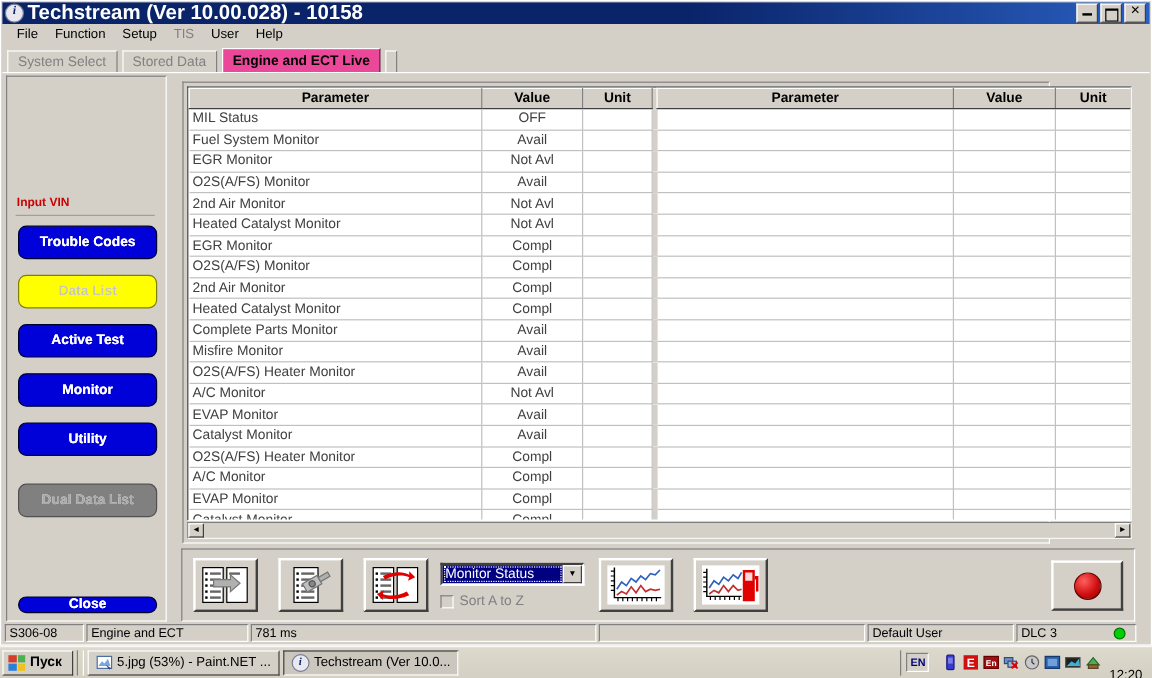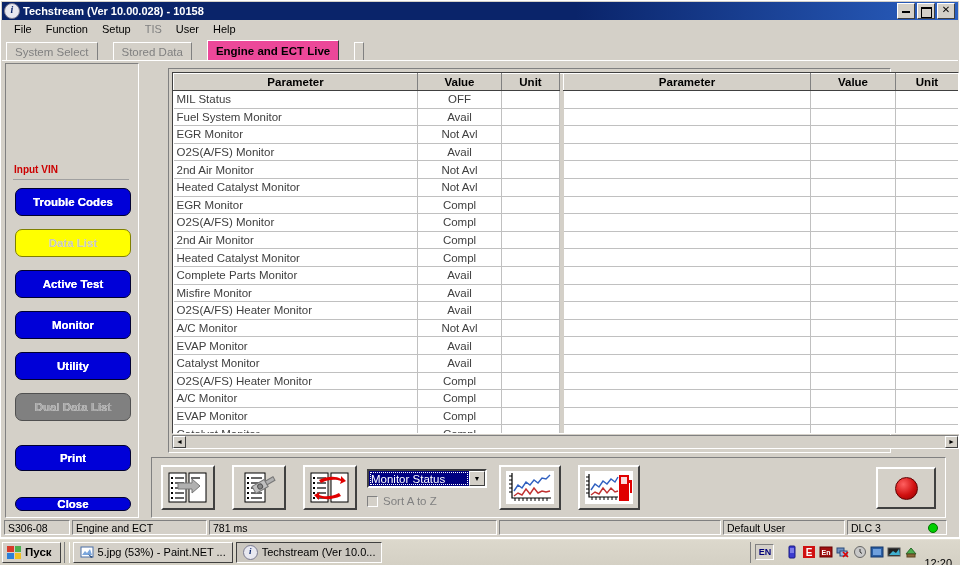--- a/index.html
+++ b/index.html
@@ -14,38 +14,38 @@
        border:1px solid #ffffff;box-sizing:border-box;}
 
   
   .titlebar{position:absolute;left:1px;top:1px;width:956px;height:18px;
     background:linear-gradient(to right,#0a246a 0%,#0a246a 60%,#2a5fc0 100%);
     display:flex;align-items:center;}
   .title-icon{width:14px;height:14px;margin-left:2px;margin-right:3px;border-radius:50%;
     background:#e8e8f0;border:1px solid #7a7a90;color:#0a246a;font-weight:bold;
     font-size:10px;line-height:12px;text-align:center;font-style:italic;
     font-family:"Liberation Serif",serif;flex:0 0 auto;}
-  .title-text{color:#fff;font-weight:bold;font-size:11px;letter-spacing:0px;}
+  .title-text{color:#fff;font-weight:bold;font-size:17px;letter-spacing:0px;}
   .title-btns{margin-left:auto;display:flex;gap:2px;padding-right:3px;}
   .tbtn{width:16px;height:14px;background:#d4d0c8;border:1px solid;
     border-color:#ffffff #404040 #404040 #ffffff;
     font-size:9px;line-height:12px;text-align:center;color:#000;
     font-family:"Liberation Sans",sans-serif;position:relative;}
   .tbtn i{position:absolute;left:0;right:0;top:0;bottom:0;font-style:normal;}
 
   
   .menubar{position:absolute;left:1px;top:19px;width:956px;height:17px;
     background:#d4d0c8;display:flex;align-items:center;padding-left:5px;box-sizing:border-box;}
   .menubar span{padding:1px 7px;color:#000;font-size:11px;}
   .menubar span.disabled{color:#808080;}
 
   
   .tabstrip{position:absolute;left:1px;top:37px;width:956px;height:23px;
     background:#d4d0c8;display:flex;align-items:flex-end;padding-left:4px;box-sizing:border-box;}
-  .tab{height:19px;line-height:19px;padding:0 8px;margin-right:15px;
+  .tab{height:19px;line-height:19px;padding:0 8px;margin-right:4px;
     background:#d4d0c8;border:1px solid;border-color:#ffffff #808080 #d4d0c8 #ffffff;
     color:#808080;font-size:11.5px;box-sizing:border-box;}
   .tab.active{color:#000;font-weight:bold;height:21px;line-height:20px;
     border-color:#ffffff #404040 #d4d0c8 #ffffff;background:#ec4899;}
   .tab.spacer{width:10px;padding:0;border-color:#ffffff #808080 #d4d0c8 #ffffff;}
   .tabline{position:absolute;left:1px;top:59px;width:956px;height:1px;background:#fff;}
 
   
   .sidebar{position:absolute;left:4px;top:62px;width:134px;height:455px;
     background:#d4d0c8;border:1px solid;border-color:#808080 #ffffff #ffffff #808080;
@@ -56,21 +56,21 @@
   .vinline{position:absolute;left:7px;top:115px;width:116px;height:1px;background:#a0a0a0;}
   .sbtn{position:absolute;left:9px;width:116px;height:28px;border-radius:7px;
     background:#0000d8;color:#ffffff;font-weight:bold;font-size:11.5px;
     display:flex;align-items:center;justify-content:center;
     border:1px solid #000030;box-sizing:border-box;
     text-shadow:0 0 0 #fff;}
   .sbtn.yellow{background:#ffff00;color:#c8c8b0;border:1px solid #808000;}
   .sbtn.grey{background:#808080;color:#a8a8a8;border:1px solid #505050;}
 
   
-  .tablepanel{position:absolute;left:167px;top:67px;width:723px;height:385px;
+  .tablepanel{position:absolute;left:151px;top:67px;width:723px;height:385px;
     background:#d4d0c8;border:1px solid;border-color:#808080 #ffffff #ffffff #808080;
     box-sizing:border-box;}
   .grid{position:absolute;left:3px;top:3px;width:787px;height:362px;background:#fff;
     border:1px solid;border-color:#404040 #ffffff #ffffff #404040;box-sizing:border-box;
     overflow:hidden;}
   table.dt{border-collapse:collapse;table-layout:fixed;width:100%;}
   table.dt th{background:#d4d0c8;border:1px solid;border-color:#ffffff #808080 #404040 #ffffff;
     font-size:11.5px;font-weight:bold;height:16px;color:#000;padding:0;
     font-family:"Liberation Sans",sans-serif;}
   table.dt td{border-right:1px solid #c0c0c0;border-bottom:1px solid #c0c0c0;
@@ -184,22 +184,21 @@
 
   <div class="sidebar">
     <div class="vin">Input VIN</div>
     <div class="vinline"></div>
 
     <div class="sbtn" style="top:124px">Trouble Codes</div>
     <div class="sbtn yellow" style="top:165px">Data List</div>
     <div class="sbtn" style="top:206px">Active Test</div>
     <div class="sbtn" style="top:247px">Monitor</div>
     <div class="sbtn" style="top:288px">Utility</div>
-    <div class="sbtn grey" style="top:329px">Dual Data List</div>
-    <div class="sbtn" style="top:381px;height:26px">Print</div>
+    <div class="sbtn grey" style="top:339px">Dual Data List</div>
     <div class="sbtn" style="top:433px;height:14px">Close</div>
   </div>
 
   <div class="tablepanel">
     <div class="grid">
       <table class="dt">
         <colgroup>
           <col style="width:244px">
             <col style="width:84px">
             <col style="width:58px">

